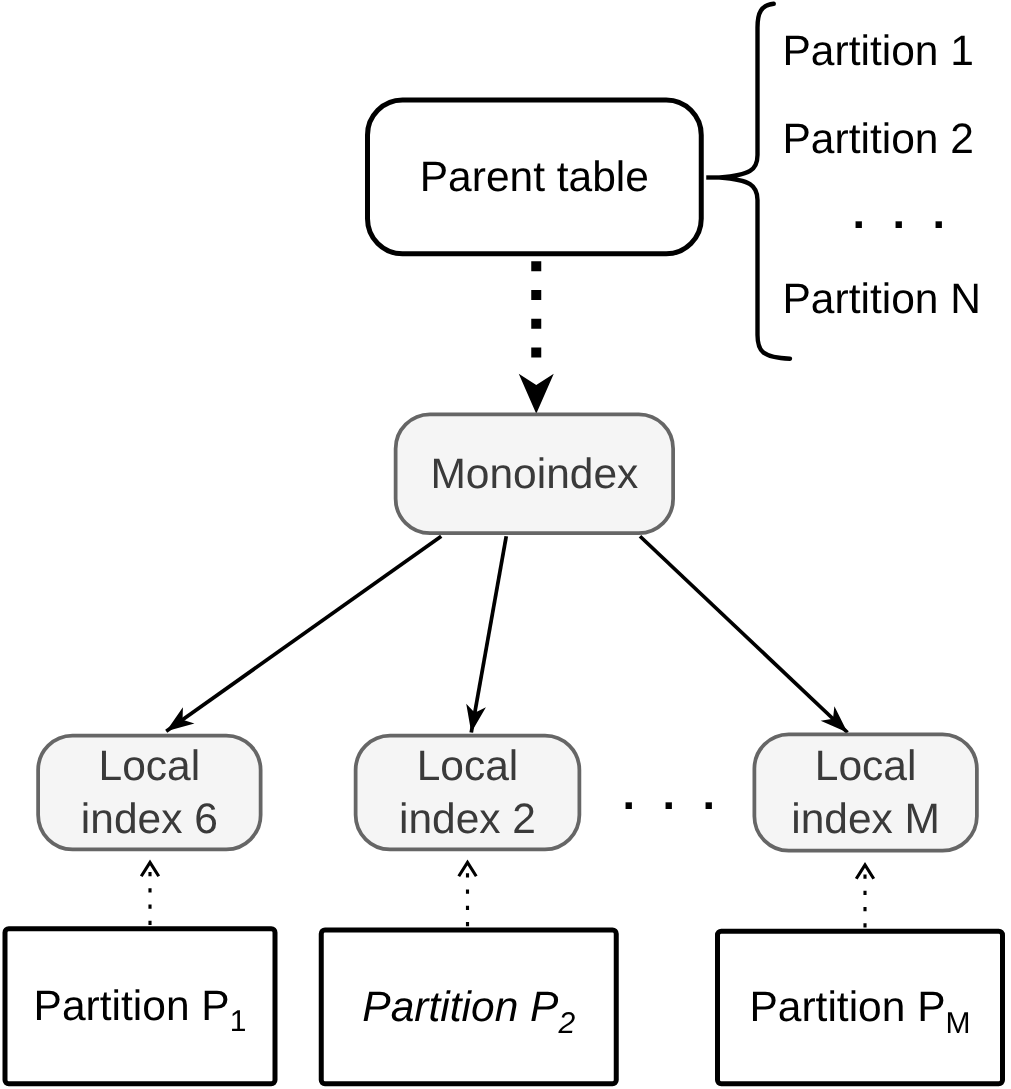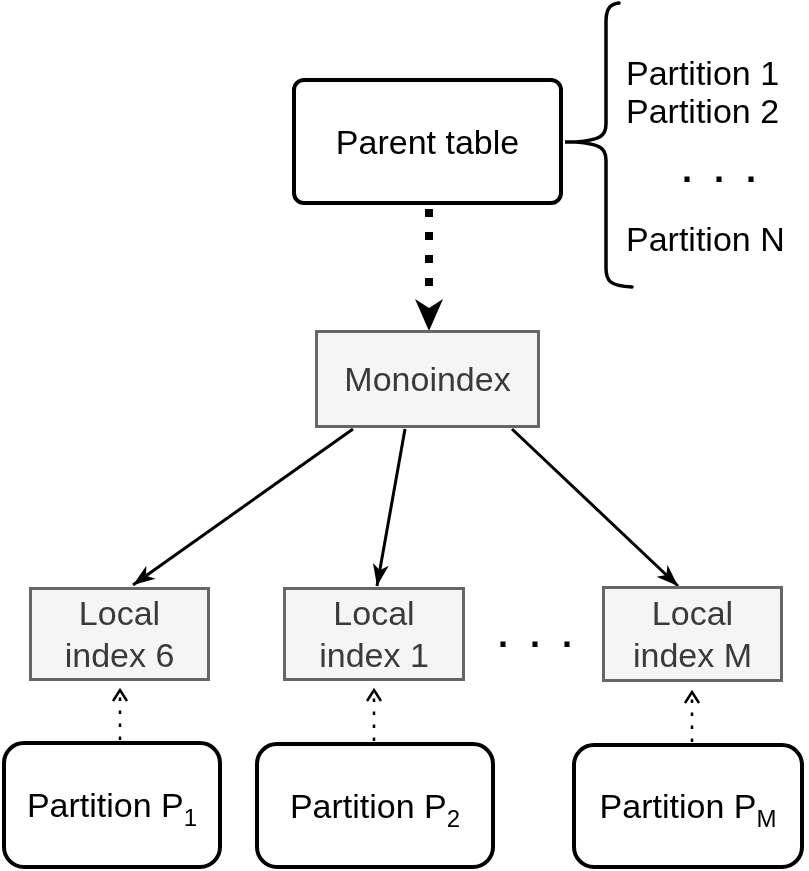--- a/index.html
+++ b/index.html
@@ -20,53 +20,54 @@
     position: absolute;
     display: flex;
     flex-direction: column;
     align-items: center;
     justify-content: center;
     text-align: center;
     box-sizing: border-box;
     font-size: 34px;
     line-height: 42px;
     white-space: nowrap;
+    border-radius: 29px;
   }
   .rounded-node {
     background: #ffffff;
     border: 4px solid #000000;
-    border-radius: 22px;
+    border-radius: 5px;
     color: #000000;
   }
   .gray-node {
     background: #f5f5f5;
     border: 3px solid #666666;
     color: #3a3a3a;
   }
-  .parent   { left: 292px; top: 78px;  width: 271px; height: 127px; border-radius: 12px; }
+  .parent   { left: 292px; top: 78px;  width: 271px; height: 127px; border-radius: 30px; }
   .mono     { left: 315px; top: 330px; width: 225px; height: 98px; }
   .local-1  { left: 29px;  top: 587px; width: 181px; height: 94px; }
   .local-2  { left: 283px; top: 587px; width: 182px; height: 94px; }
   .local-m  { left: 602px; top: 586px; width: 181px; height: 96px; }
   .part-1   { left: 2px;   top: 741px; width: 220px; height: 128px; }
-  .part-2   { left: 255px; top: 742px; width: 240px; height: 127px; }
+  .part-2   { left: 255px; top: 742px; width: 240px; height: 127px; font-style: italic; }
   .part-m   { left: 572px; top: 743px; width: 232px; height: 126px; }
   .part-label sub {
     font-size: 24px;
     line-height: 0;
     vertical-align: -9px;
   }
   .list-label {
     position: absolute;
     left: 626px;
     font-size: 34px;
     color: #000000;
     white-space: nowrap;
   }
-  .list-1 { top: 22px; margin-top: 32px; }
+  .list-1 { top: 22px; }
   .list-2 { top: 92px; text-align: center; }
   .list-n { top: 220px; text-align: right; }
   .ellipsis {
     position: absolute;
     font-size: 36px;
     font-weight: bold;
     letter-spacing: 6px;
     color: #000000;
     white-space: nowrap;
   }
@@ -113,21 +114,21 @@
     <span>Monoindex</span>
   </div>
 
   <div class="node gray-node local-1">
     <span>Local</span>
     <span>index 6</span>
   </div>
 
   <div class="node gray-node local-2">
     <span>Local</span>
-    <span>index 1</span>
+    <span>index 2</span>
   </div>
 
   <div class="node gray-node local-m">
     <span>Local</span>
     <span>index M</span>
   </div>
 
   <div class="node rounded-node part-1">
     <span class="part-label"><span>Partition P</span><sub>1</sub></span>
   </div>

